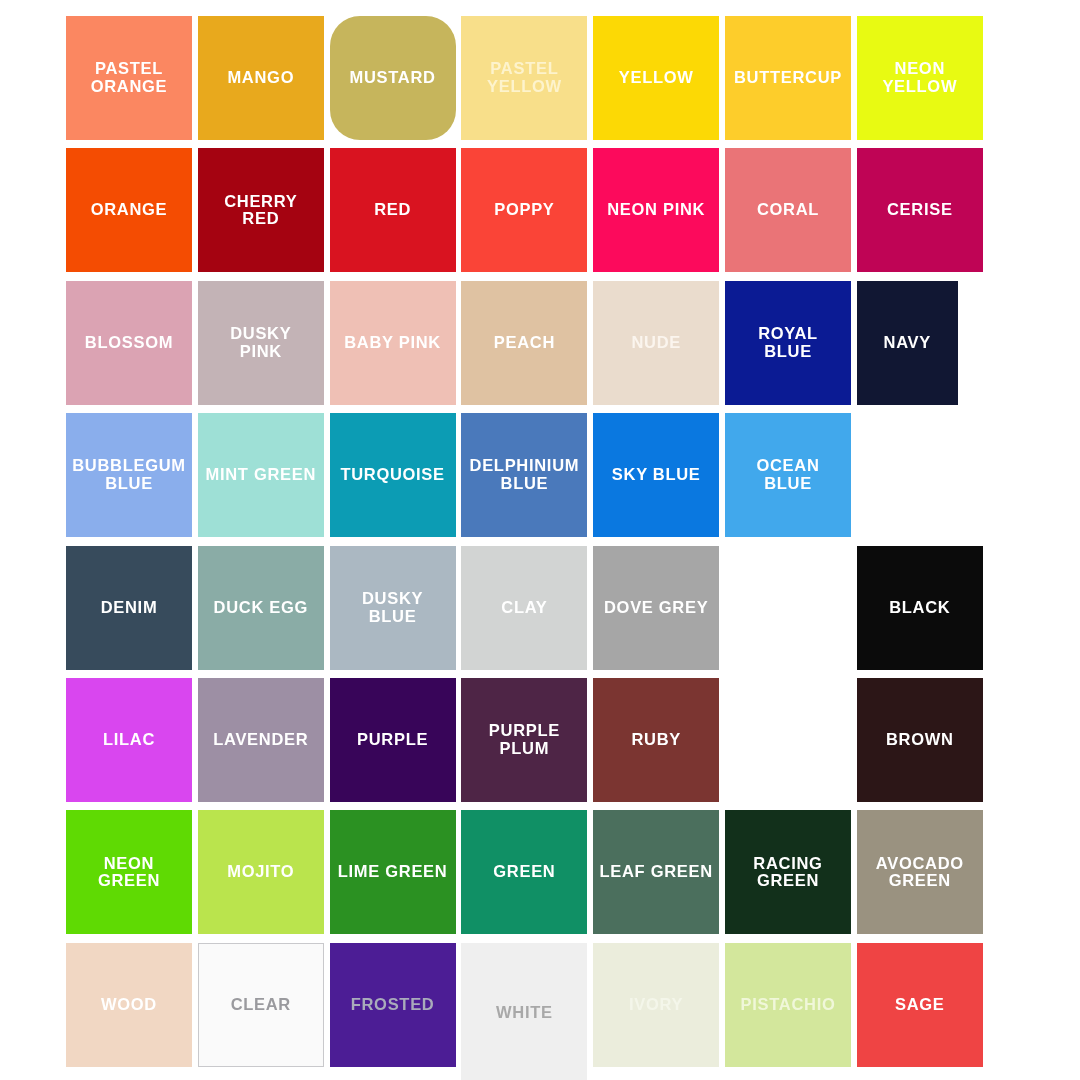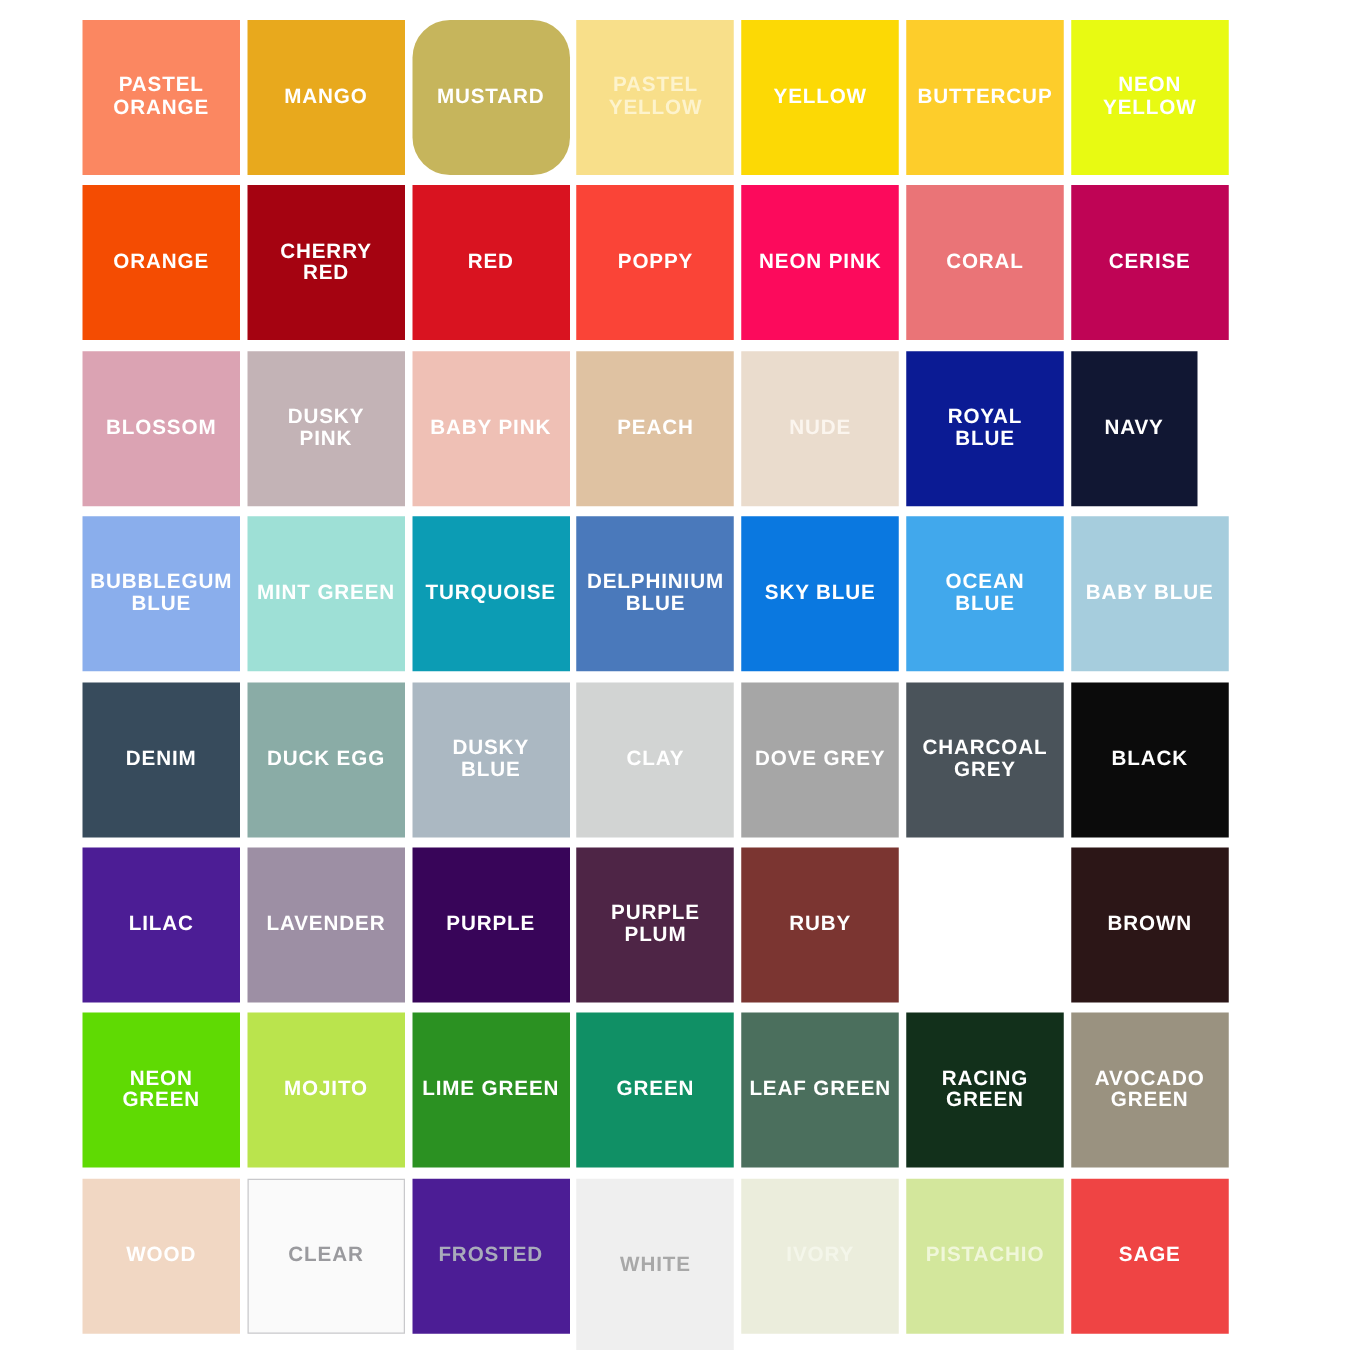--- a/index.html
+++ b/index.html
@@ -134,47 +134,40 @@
       <span class="swatch-label" style="color: rgb(255, 255, 255);">DELPHINIUM
 BLUE</span>
     </div>
     <div class="swatch" style="left: 593.2px; top: 413.2px; width: 126px; height: 124px; background: rgb(10, 120, 224);">
       <span class="swatch-label" style="color: rgb(255, 255, 255);">SKY BLUE</span>
     </div>
     <div class="swatch" style="left: 725px; top: 413.2px; width: 126px; height: 124px; background: rgb(65, 168, 236);">
       <span class="swatch-label" style="color: rgb(255, 255, 255);">OCEAN
 BLUE</span>
     </div>
-    <div class="swatch" style="left: 856.8px; top: 413.2px; width: 126px; height: 124px; background: rgb(166, 205, 221);">
-      <span class="swatch-label" style="color: rgb(255, 255, 255);">BABY BLUE</span>
-    </div>
     <div class="swatch" style="left: 66px; top: 545.6px; width: 126px; height: 124px; background: rgb(55, 75, 92);">
       <span class="swatch-label" style="color: rgb(255, 255, 255);">DENIM</span>
     </div>
     <div class="swatch" style="left: 197.8px; top: 545.6px; width: 126px; height: 124px; background: rgb(138, 172, 166);">
       <span class="swatch-label" style="color: rgb(255, 255, 255);">DUCK EGG</span>
     </div>
     <div class="swatch" style="left: 329.6px; top: 545.6px; width: 126px; height: 124px; background: rgb(171, 184, 194);">
       <span class="swatch-label" style="color: rgb(255, 255, 255);">DUSKY
 BLUE</span>
     </div>
     <div class="swatch" style="left: 461.4px; top: 545.6px; width: 126px; height: 124px; background: rgb(210, 212, 211);">
       <span class="swatch-label" style="color: rgb(255, 255, 255);">CLAY</span>
     </div>
     <div class="swatch" style="left: 593.2px; top: 545.6px; width: 126px; height: 124px; background: rgb(166, 166, 166);">
       <span class="swatch-label" style="color: rgb(255, 255, 255);">DOVE GREY</span>
     </div>
-    <div class="swatch" style="left: 725px; top: 545.6px; width: 126px; height: 124px; background: rgb(74, 83, 90);">
-      <span class="swatch-label" style="color: rgb(255, 255, 255);">CHARCOAL
-GREY</span>
-    </div>
     <div class="swatch" style="left: 856.8px; top: 545.6px; width: 126px; height: 124px; background: rgb(11, 11, 11);">
       <span class="swatch-label" style="color: rgb(255, 255, 255);">BLACK</span>
     </div>
-    <div class="swatch" style="left: 66px; top: 678px; width: 126px; height: 124px; background: #4c1d95;">
+    <div class="swatch" style="left: 66px; top: 678px; width: 126px; height: 124px; background: #d946ef;">
       <span class="swatch-label" style="color: rgb(255, 255, 255);">LILAC</span>
     </div>
     <div class="swatch" style="left: 197.8px; top: 678px; width: 126px; height: 124px; background: rgb(157, 143, 164);">
       <span class="swatch-label" style="color: rgb(255, 255, 255);">LAVENDER</span>
     </div>
     <div class="swatch" style="left: 329.6px; top: 678px; width: 126px; height: 124px; background: rgb(56, 5, 89);">
       <span class="swatch-label" style="color: rgb(255, 255, 255);">PURPLE</span>
     </div>
     <div class="swatch" style="left: 461.4px; top: 678px; width: 126px; height: 124px; background: rgb(78, 37, 70);">
       <span class="swatch-label" style="color: rgb(255, 255, 255);">PURPLE

